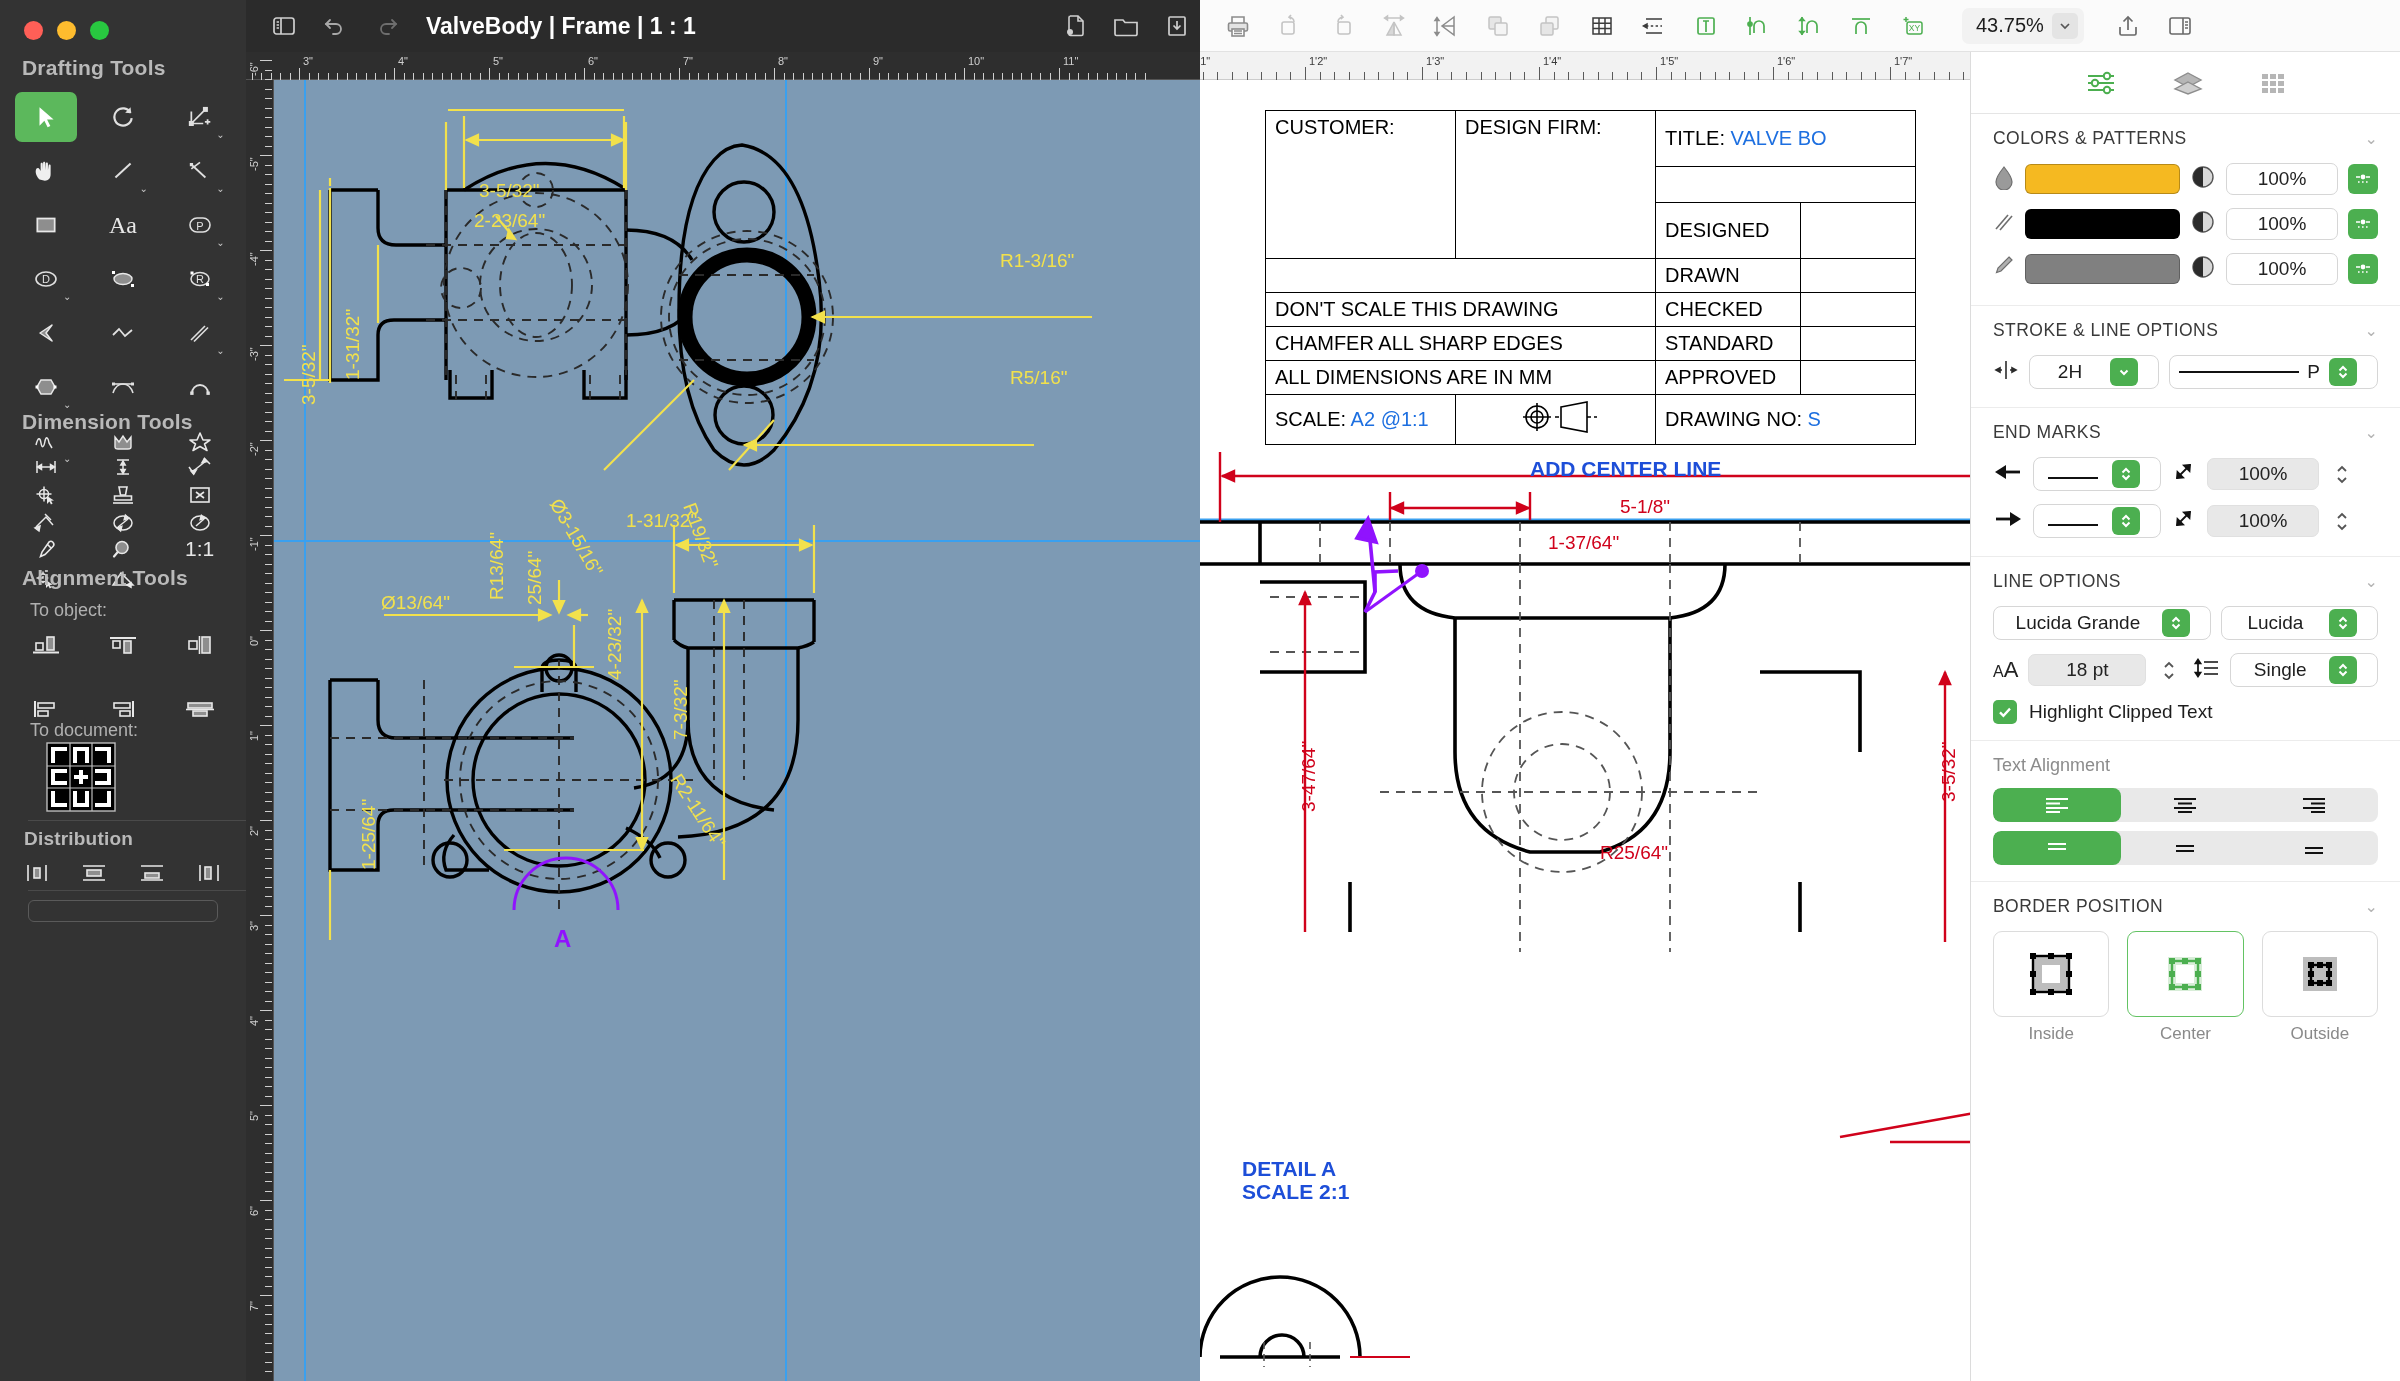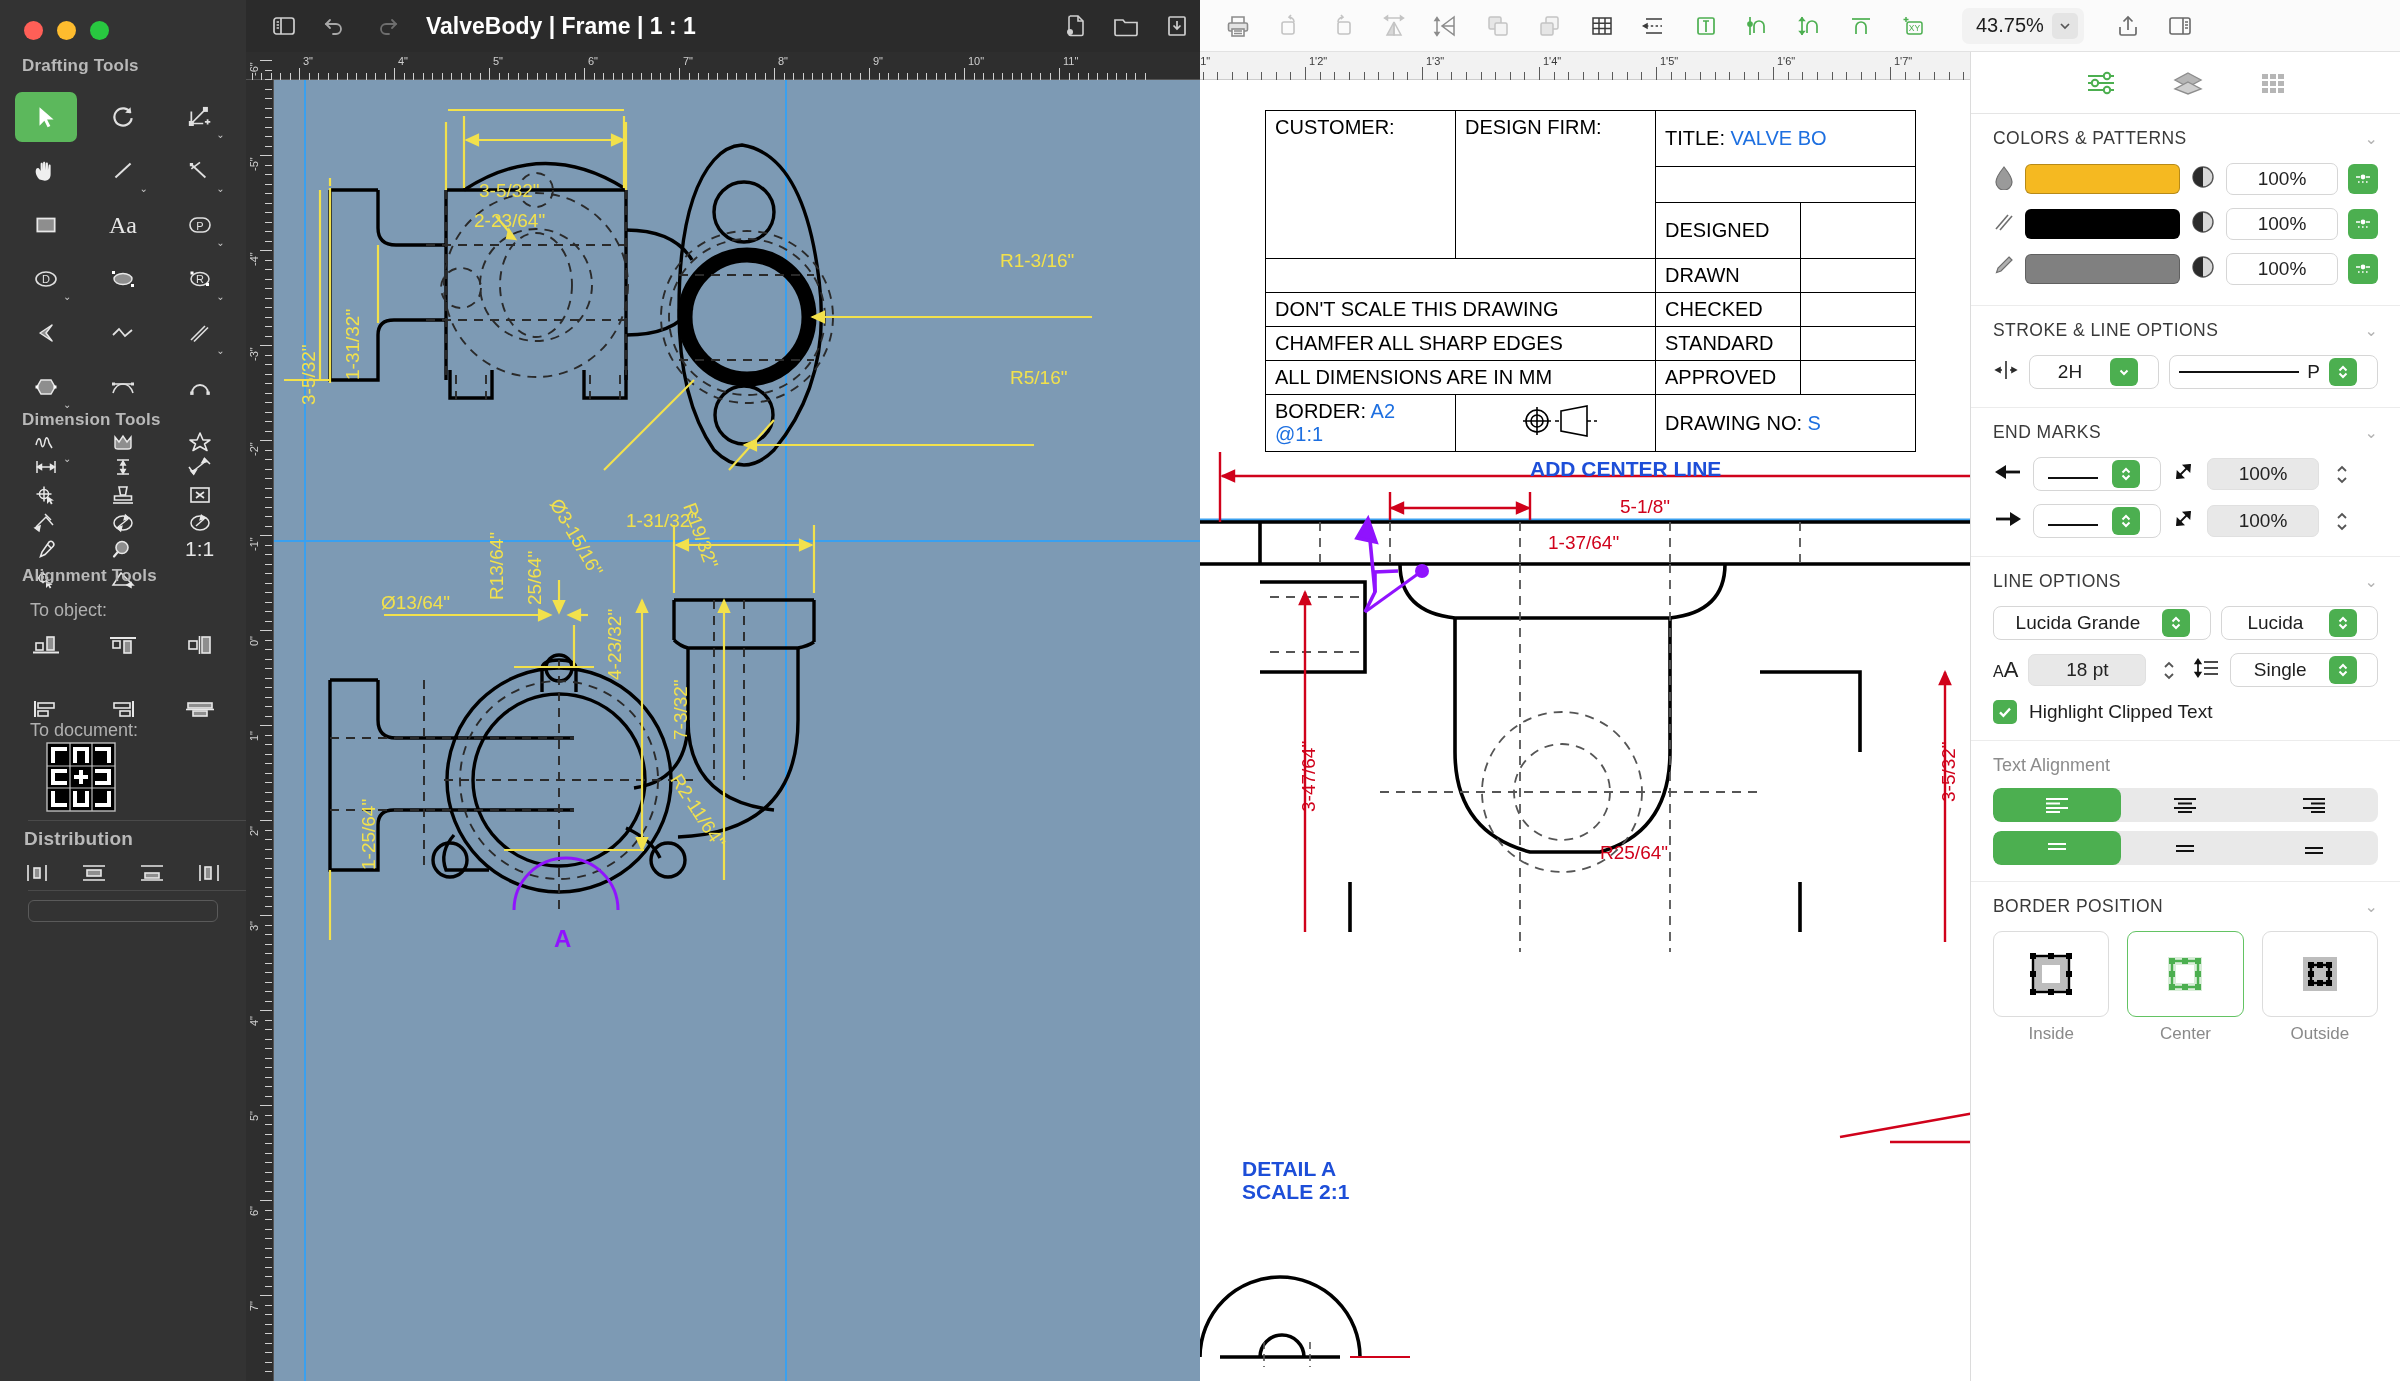--- a/index.html
+++ b/index.html
@@ -13,21 +13,21 @@
   
   #left-sidebar{
     position:absolute; left:0; top:0; width:246px; height:1381px;
     background:#333333; color:#d2d2d2; overflow:hidden;
   }
   .traffic-lights{ position:absolute; left:24px; top:21px; display:flex; gap:14px; }
   .tl{ width:19px;height:19px;border-radius:50%; }
   .tl.red{background:#ff5f57;} .tl.yellow{background:#febc2e;} .tl.green{background:#28c840;}
 
   .panel-title{
-    font-size:17px; font-weight:bold; color:#b9b9b9; letter-spacing:.2px;
+    font-size:21px; font-weight:bold; color:#b9b9b9; letter-spacing:.2px;
   }
   .sub-label{ font-size:18px; color:#b0b0b0; }
 
   .tool-grid{ display:grid; grid-template-columns:repeat(3,1fr); justify-items:center; }
   .tool-cell{
     width:62px;height:50px; display:flex;align-items:center;justify-content:center;
     border-radius:7px; position:relative; cursor:pointer;
   }
   .tool-cell.active{ background:#5cb85c; }
   .tool-cell svg{ display:block; }
@@ -1240,21 +1240,21 @@
         <td>STANDARD</td>
         <td>&nbsp;</td>
         </tr>
     <tr>
           <td colspan="2">ALL DIMENSIONS ARE IN MM</td>
         <td>APPROVED</td>
         <td>&nbsp;</td>
         </tr>
     <tr>
       <td style="height:48px;">
-        <span>BORDER:</span>
+        <span>SCALE:</span>
         <span class="blue">A2 @1:1</span>
       </td>
       <td style="text-align:center;">
         <svg width="90" height="34" viewBox="0 0 90 34" fill="none" stroke="#000" stroke-width="1.6">
           <circle cx="26" cy="17" r="11"></circle>
               <circle cx="26" cy="17" r="6"></circle>
           <path d="M12 17 h28 M26 3 v28"></path>
           <path d="M50 7 L76 2 L76 32 L50 27 Z"></path>
           <path d="M44 17 h6 M76 17 h10" stroke-dasharray="4 3"></path>
         </svg>

